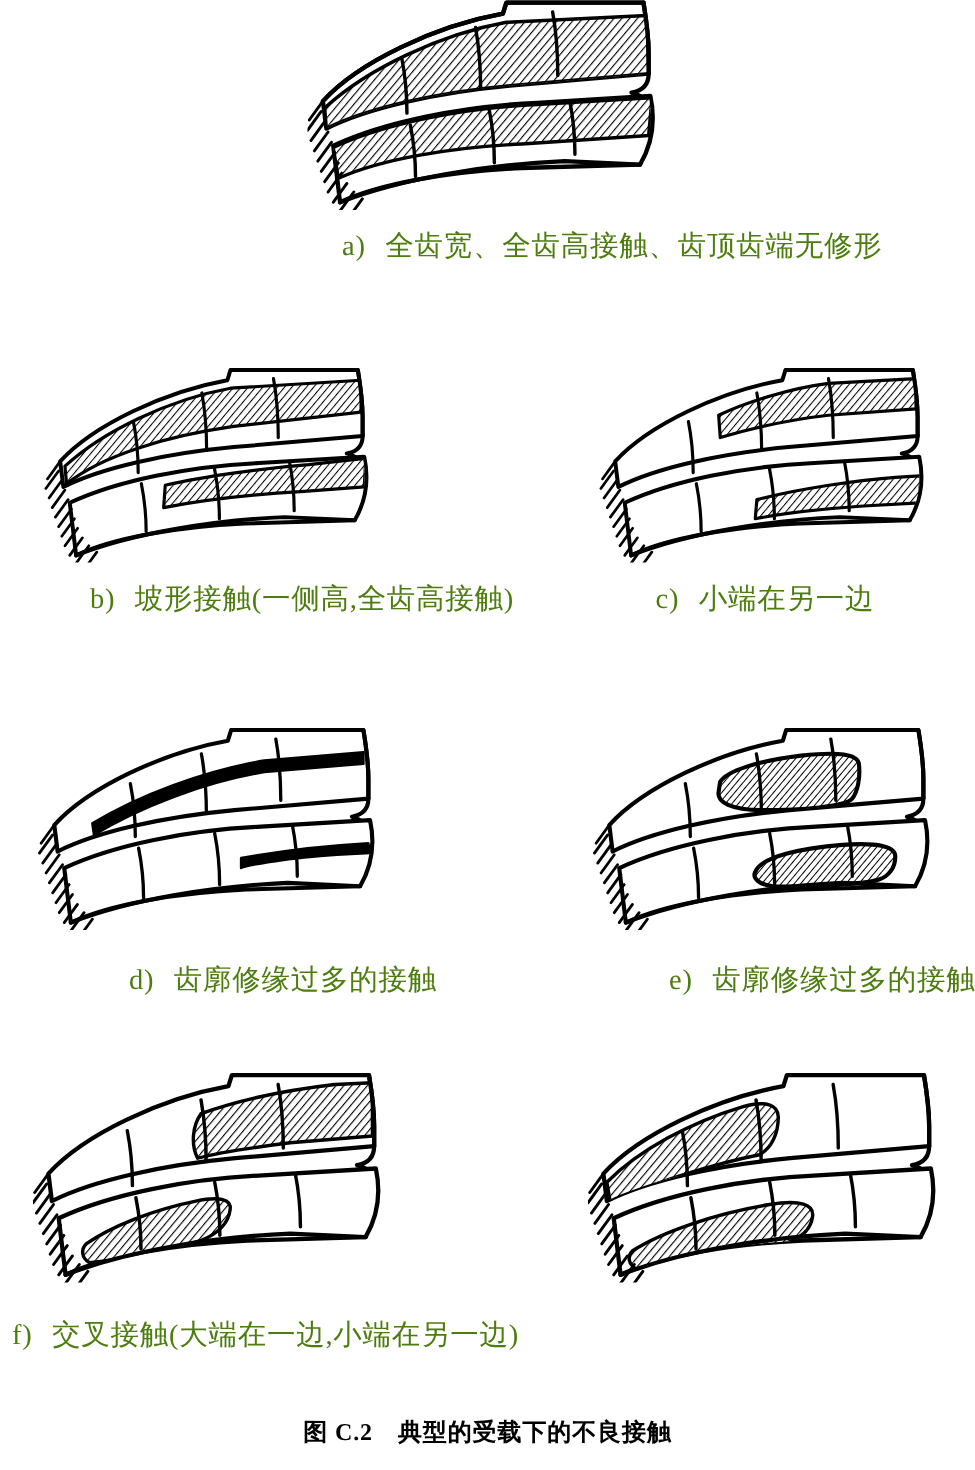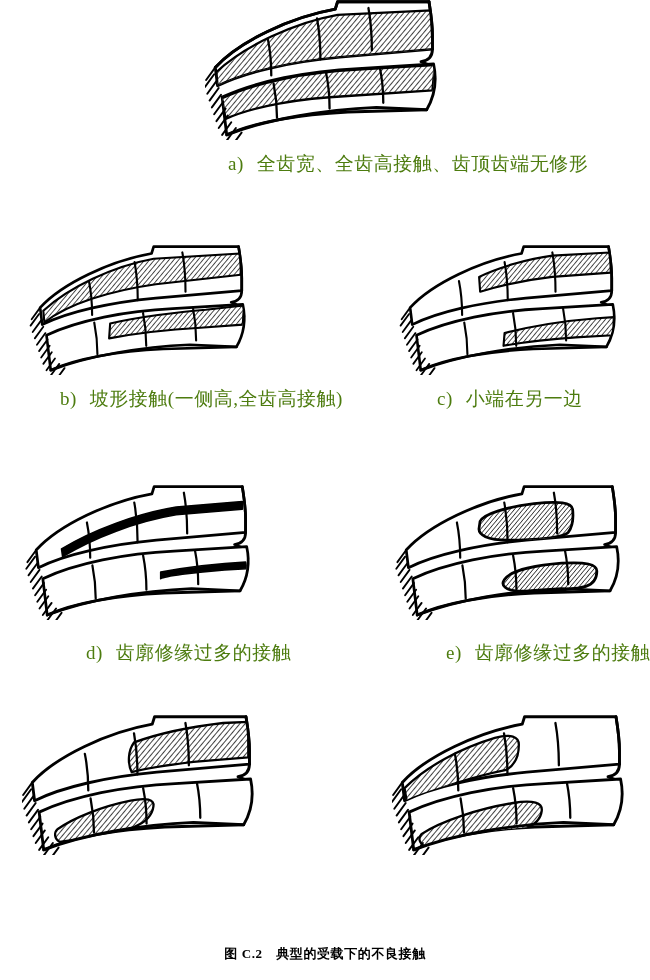--- a/index.html
+++ b/index.html
@@ -21,21 +21,21 @@
     color:#4d7c0f;
   }
   .caption .lbl{font-family:"Liberation Serif","DejaVu Serif",serif;font-style:normal;}
   .caption .gap{display:inline-block;width:13px;}
   .figtitle{
     position:absolute;
     left:0;right:0;
     text-align:center;
     font-family:"Liberation Serif","DejaVu Serif",serif;
     font-weight:bold;
-    font-size:13px;
+    font-size:16px;
     letter-spacing:0.6px;
     color:#000;
   }
 </style>
 </head>
 <body>
 
 <div class="page">
 
   <svg width="0" height="0" style="position:absolute">
@@ -412,20 +412,23 @@
             <path d="M 32,178 L 16,200"></path>
           <path d="M 36,190 L 20,212"></path>
             <path d="M 40,202 L 24,224"></path>
           <path d="M 46,214 L 30,236"></path>
             <path d="M 54,224 L 38,246"></path>
           <path d="M 64,232 L 48,254"></path>
         </g>
       </g>
     </svg>
   </div>
+  <div class="caption" style="left:8px;top:877px;">
+    <span class="lbl">f)</span><span class="gap"></span><span>交叉接触(大端在一边,小端在另一边)</span>
+  </div>
 
   <div class="fig" style="left:392px;top:715px;">
     <svg width="240" height="140" viewBox="0 0 420 245">
       <g stroke="#000" fill="none" stroke-linejoin="round" stroke-linecap="round">
         <g>
           <path d="M 18,118 C 60,72 150,30 228,16 L 232,3 L 392,3
                    C 392,3 398,40 398,62 L 398,86 L 236,100
                    C 150,108 70,126 22,150 Z" fill="#fff" stroke-width="5"></path>
 
           <g clip-path="url(#clipUpper)">

